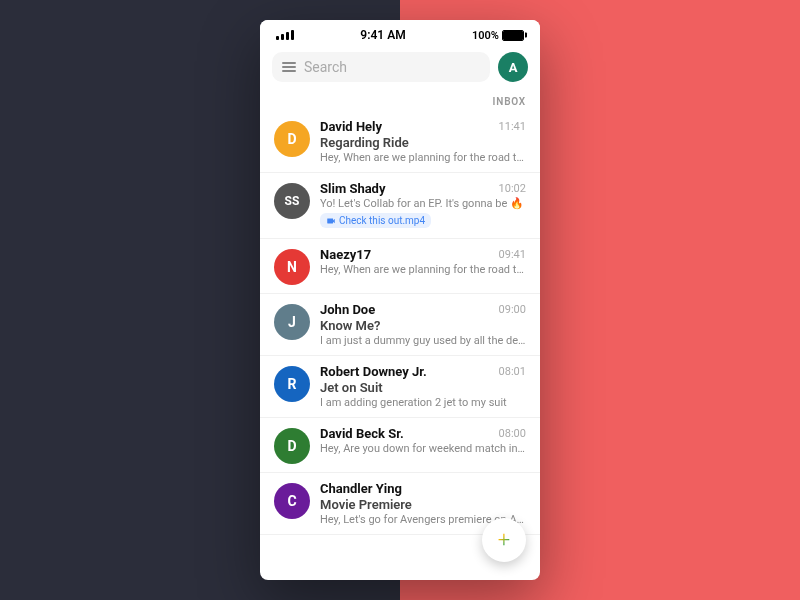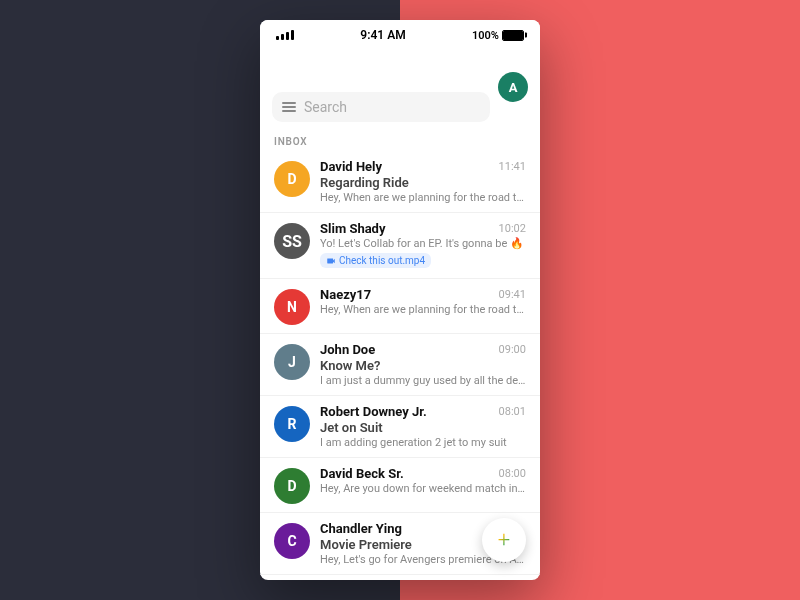--- a/index.html
+++ b/index.html
@@ -89,21 +89,20 @@
       gap: 8px;
     }
     .search-input-wrap {
       flex: 1;
       display: flex;
       align-items: center;
       background: #f5f5f5;
       border-radius: 10px;
       padding: 7px 10px;
       gap: 8px;
-      margin-top: 40px;
     }
     .hamburger-icon {
       display: flex; flex-direction: column; gap: 2.5px;
     }
     .hamburger-icon span {
       display: block; width: 14px; height: 1.5px; background: #888; border-radius: 1px;
     }
     .search-placeholder {
       font-size: 14px;
       color: #aaa;
@@ -118,20 +117,21 @@
       font-size: 13px;
       font-weight: 700;
       flex-shrink: 0;
     }
     .inbox-label {
       padding: 6px 14px 4px;
       font-size: 10px;
       color: #999;
       letter-spacing: 0.8px;
       font-weight: 600;
+      text-align: right;
     }
     .conversation-list {
       overflow-y: auto;
       height: calc(100% - 110px);
     }
     .conversation-item {
       display: flex;
       align-items: flex-start;
       padding: 8px 14px;
       border-bottom: 1px solid #f0f0f0;
@@ -268,21 +268,21 @@
         <div class="conv-content">
           <div class="conv-top">
             <span class="conv-name">David Hely</span>
             <span class="conv-time">11:41</span>
           </div>
           <div class="conv-subject">Regarding Ride</div>
           <div class="conv-preview">Hey, When are we planning for the road trip??</div>
         </div>
       </div>
       <div class="conversation-item">
-        <div class="conv-avatar" style="background: rgb(85, 85, 85); font-size: 16px;">SS</div>
+        <div class="conv-avatar" style="background: rgb(85, 85, 85); font-size: 12px;">SS</div>
         <div class="conv-content"><div class="conv-top">
             <span class="conv-name">Slim Shady</span>
             <span class="conv-time">10:02</span>
           </div><div class="conv-preview">Yo! Let's Collab for an EP. It's gonna be 🔥</div><div class="attachment-badge">
             <svg width="10" height="10" viewBox="0 0 24 24" fill="#4285f4">
               <path d="M17 10.5V7c0-.55-.45-1-1-1H4c-.55 0-1 .45-1 1v10c0 .55.45 1 1 1h12c.55 0 1-.45 1-1v-3.5l4 4v-11l-4 4z"></path>
             </svg>
             <span>Check this out.mp4</span>
           </div></div>
       </div>

